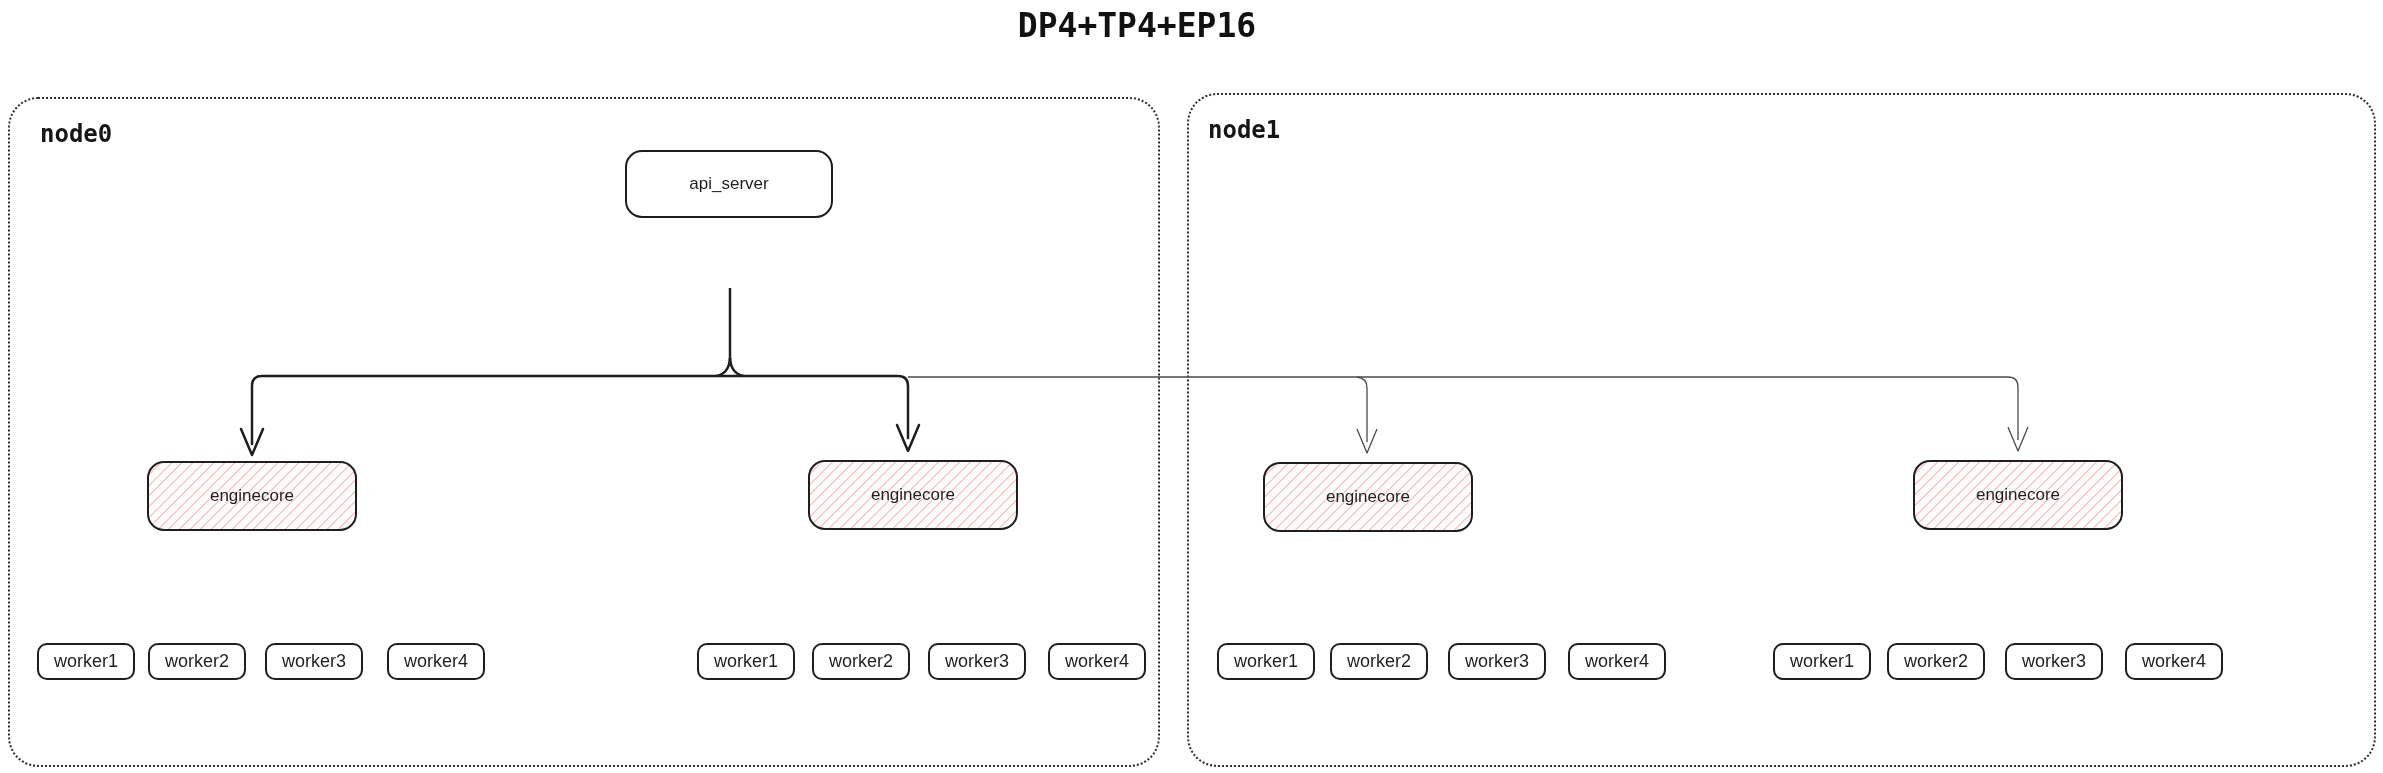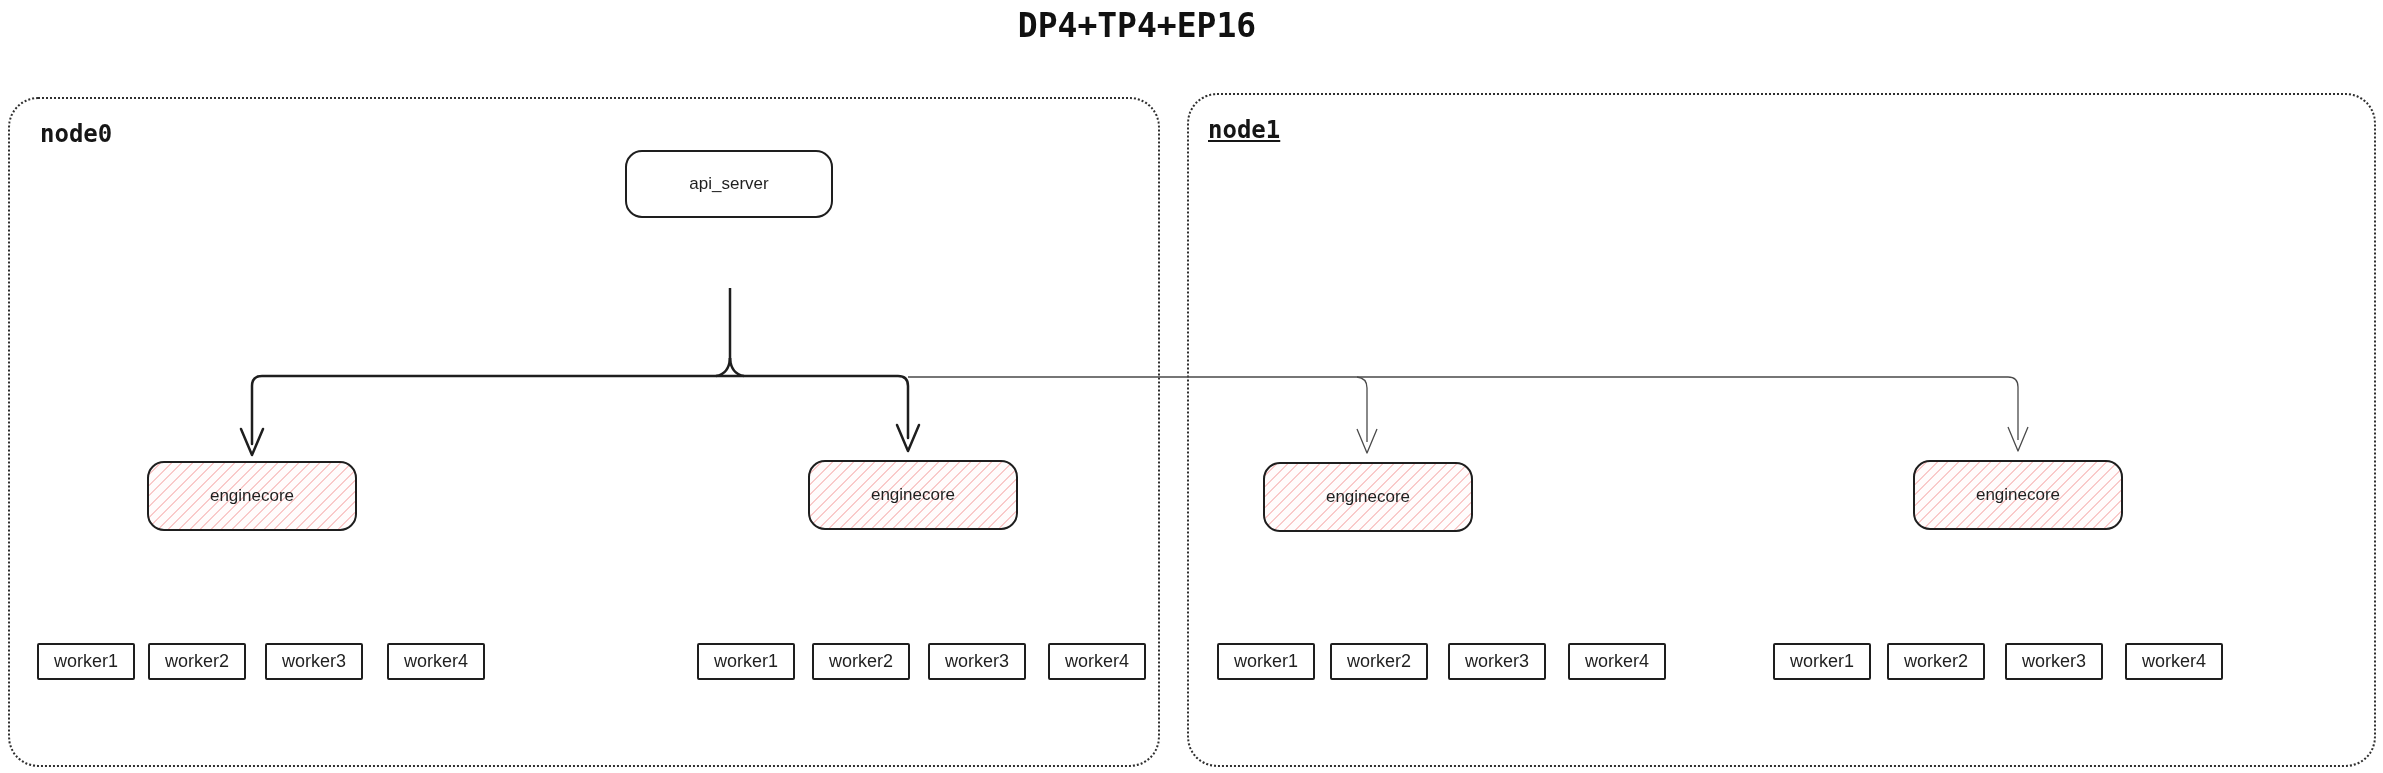--- a/index.html
+++ b/index.html
@@ -27,35 +27,35 @@
   .big{width:208px;height:68px;border-radius:17px;}
   .green-hatch{
     background-color:#fcfffc;
     background-image:repeating-linear-gradient(135deg,rgba(90,205,115,0.50) 0px,rgba(90,205,115,0.50) 1.4px,transparent 1.4px,transparent 7.5px);
   }
   .red-hatch{
     background-color:#fffcfc;
     background-image:repeating-linear-gradient(135deg,rgba(242,140,140,0.45) 0px,rgba(242,140,140,0.45) 1.4px,transparent 1.4px,transparent 7.5px);
   }
   .engine{width:210px;height:70px;border-radius:17px;}
-  .worker{width:98px;height:37px;border-radius:2px;font-size:18px;top:643px;}
+  .worker{width:98px;height:37px;border-radius:10px;font-size:18px;top:643px;}
   svg.connectors{position:absolute;left:0;top:0;pointer-events:none;}
 </style>
 </head>
 <body>
 
 <div class="canvas">
 
   <div class="title">DP4+TP4+EP16</div>
 
   <div class="node-rect" style="left:8px;top:97px;width:1148px;height:666px;"></div>
   <div class="node-label" style="left:40px;top:120px;">node0</div>
 
   <div class="node-rect" style="left:1187px;top:93px;width:1185px;height:670px;"></div>
-  <div class="node-label" style="left:1208px;top:116px;text-decoration:underline;">node1</div>
+  <div class="node-label" style="left:1208px;top:116px;">node1</div>
 
   <svg class="connectors" width="2383" height="773" viewBox="0 0 2383 773">
 
     <path d="M730 288 V362" fill="none" stroke="#1e1e1e" stroke-width="2.5"></path>
     <path d="M716 376 Q729 374 730 358" fill="none" stroke="#1e1e1e" stroke-width="2.5"></path>
     <path d="M744 376 Q731 374 730 358" fill="none" stroke="#1e1e1e" stroke-width="2.5"></path>
 
     <path d="M252 444 V386 Q252 376 262 376 H898 Q908 376 908 386 V438" fill="none" stroke="#1e1e1e" stroke-width="2.5" stroke-linecap="round"></path>
     <path d="M241 429 L252 455 L263 429" fill="none" stroke="#1e1e1e" stroke-width="2.5" stroke-linecap="round" stroke-linejoin="round"></path>
     <path d="M897 425 L908 451 L919 425" fill="none" stroke="#1e1e1e" stroke-width="2.5" stroke-linecap="round" stroke-linejoin="round"></path>

